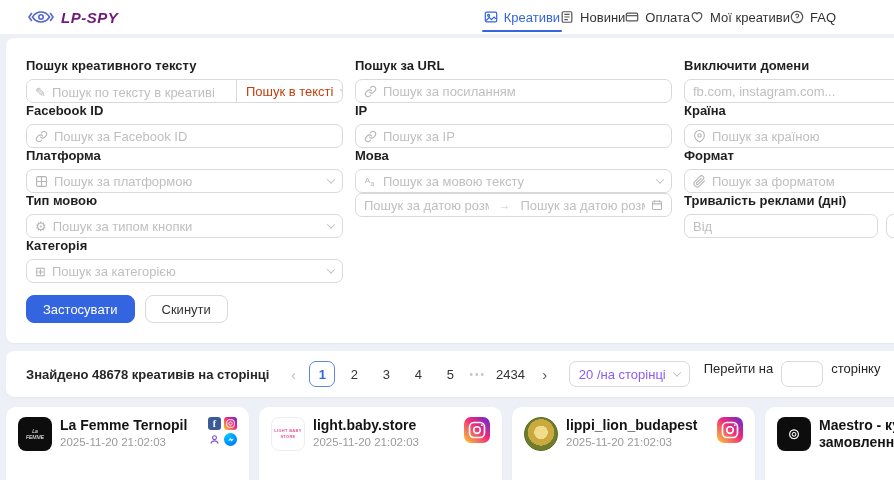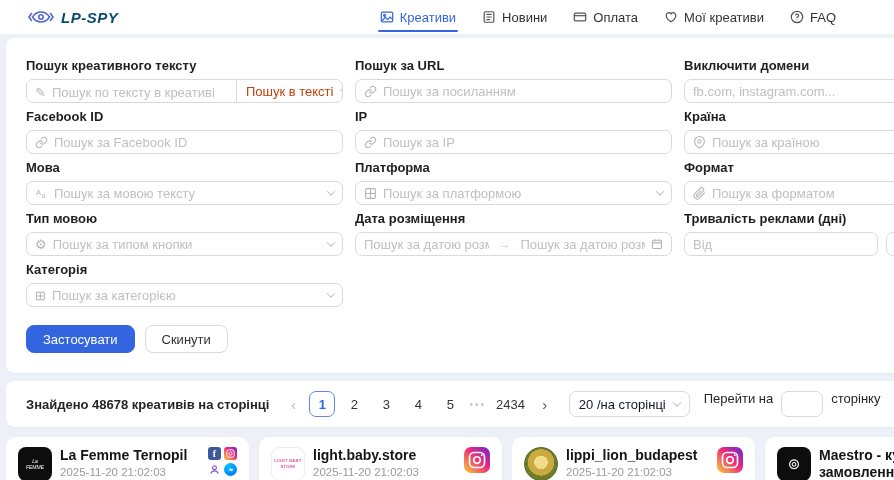--- a/index.html
+++ b/index.html
@@ -3,36 +3,36 @@
 <meta charset="utf-8">
 <style>
   * { margin:0; padding:0; box-sizing:border-box; }
   html,body { width:894px; height:480px; overflow:hidden; background:#edf1f7;
     font-family:"Liberation Sans", sans-serif; }
   .page { width:1021px; }
 
   
   .header { width:894px; height:34px; background:#fff; display:flex; align-items:center;
     justify-content:space-between; padding:0 58px 0 28px; }
-  .logo { display:flex; align-items:center; gap:7px; color:#0c4a6e; }
+  .logo { display:flex; align-items:center; gap:7px; color:#701a75; }
   .logo-text { font-size:15px; font-weight:800; font-style:italic; letter-spacing:.5px; }
-  .nav { display:flex; align-items:flex-end; gap:26px; }
+  .nav { display:flex; align-items:flex-end; }
   .nav-item { display:flex; align-items:center; gap:6px; font-size:13px; color:#333;
     position:relative; cursor:pointer; height:34px; }
   .nav-item svg { stroke:#555; }
   .nav-item.active { color:#3465e0; }
   .nav-item.active svg { stroke:#3465e0; }
   .nav-item.active::after { content:''; position:absolute; left:-2px; right:-2px; bottom:2px;
     height:2.5px; background:#3465e0; border-radius:2px; }
 
   
   .panel { width:1015px; margin:4px 0 0 6px; background:#fff; border-radius:8px;
     padding:20px 20px 20px; box-shadow:0 1px 2px rgba(0,0,0,.04); }
   .grid { display:grid; grid-template-columns:317px 317px 317px; column-gap:12px; }
-  .field { margin-bottom:6px; }
+  .field { }
   .field-label { font-size:13px; color:#1f1f1f; font-weight:600; line-height:15px; margin-bottom:6px; }
   .control { display:flex; align-items:center; height:24px; border:1px solid #d9d9d9;
     border-radius:7px; background:#fff; padding:0 8px; gap:6px; }
   .control input { border:none; outline:none; flex:1; min-width:0; font-size:13px; color:#333;
     font-family:"Liberation Sans",sans-serif; background:transparent; }
   .control input::placeholder { color:#bfbfbf; }
   .icon { display:flex; align-items:center; color:#b5b5b5; flex:0 0 auto; }
   .glyph { font-size:13px; color:#b5b5b5; line-height:1; }
   .chev { width:6px; height:6px; border-right:1.5px solid #bfbfbf; border-bottom:1.5px solid #bfbfbf;
     transform:rotate(45deg) translate(-1px,-1px); flex:0 0 auto; }
@@ -54,21 +54,21 @@
     display:flex; align-items:center; padding:0 20px; gap:14px; box-shadow:0 1px 2px rgba(0,0,0,.04); }
   .summary { font-size:13px; font-weight:600; color:#262626; white-space:nowrap; }
   .pager { display:flex; align-items:center; gap:6px; }
   .page-btn { min-width:26px; height:26px; display:flex; align-items:center; justify-content:center;
     font-size:13px; color:#333; border-radius:7px; cursor:pointer; padding:0 4px; }
   .page-btn.active { border:1.5px solid #5b86ea; color:#3465e0; font-weight:600; }
   .page-arrow { color:#bfbfbf; font-size:15px; width:20px; text-align:center; cursor:pointer; }
   .page-arrow.next { color:#555; }
   .page-dots { color:#c4c4c4; font-size:10px; letter-spacing:2px; }
   .size-select { display:flex; align-items:center; gap:8px; height:26px; border:1px solid #d9d9d9;
-    border-radius:7px; padding:0 9px; font-size:13px; color:#0f172a; white-space:nowrap; cursor:pointer; }
+    border-radius:7px; padding:0 9px; font-size:13px; color:#8b5cf6; white-space:nowrap; cursor:pointer; }
   .goto { display:flex; align-items:flex-start; gap:8px; font-size:13px; color:#262626; white-space:nowrap; }
   .goto input { width:42px; height:26px; border:1px solid #d9d9d9; border-radius:7px; outline:none;
     text-align:center; font-size:13px; }
 
   
   .cards { display:flex; gap:10px; margin:10px 0 0 6px; }
   .card { width:243px; flex:0 0 243px; background:#fff; border-radius:10px; padding:10px 12px;
     box-shadow:0 1px 2px rgba(0,0,0,.05); height:120px; }
   .card-head { display:flex; gap:8px; }
   .avatar { width:34px; height:34px; border-radius:8px; flex:0 0 auto; display:flex;
@@ -227,67 +227,66 @@
             <svg width="13" height="13" viewBox="0 0 24 24" fill="none" stroke="#b5b5b5" stroke-width="2">
                 <path d="M21 10c0 7-9 12-9 12s-9-5-9-12a9 9 0 0 1 18 0z"></path>
                 <circle cx="12" cy="10" r="3"></circle>
               </svg>
           </span>
           <input placeholder="Пошук за країною" style="">
         </div>
       </div>
 
       <div class="field">
+        <div class="field-label">Платформа</div>
+        <div class="control">
+          <span class="icon">
+            <svg width="13" height="13" viewBox="0 0 16 16" fill="none" stroke="#b5b5b5" stroke-width="1.4">
+                <rect x="2" y="2" width="12" height="12" rx="1.5"></rect>
+                <path d="M2 8h12M8 2v12"></path>
+              </svg>
+          </span>
+          <input placeholder="Пошук за платформою" style="">
+          <span class="chev"></span>
+        </div>
+      </div>
+      <div class="field">
         <div class="field-label">Мова</div>
         <div class="control">
           <span class="icon">
             <svg width="13" height="13" viewBox="0 0 16 16">
                 <text x="1" y="10" font-size="10" fill="#b5b5b5" font-family="Liberation Sans">A</text>
                 <text x="8" y="14" font-size="8" fill="#b5b5b5" font-family="Liberation Sans">a</text>
               </svg>
           </span>
           <input placeholder="Пошук за мовою тексту" style="">
           <span class="chev"></span>
         </div>
       </div>
       <div class="field">
-        <div class="field-label">Платформа</div>
-        <div class="control">
-          <span class="icon">
-            <svg width="13" height="13" viewBox="0 0 16 16" fill="none" stroke="#b5b5b5" stroke-width="1.4">
-                <rect x="2" y="2" width="12" height="12" rx="1.5"></rect>
-                <path d="M2 8h12M8 2v12"></path>
-              </svg>
-          </span>
-          <input placeholder="Пошук за платформою" style="">
-          <span class="chev"></span>
-        </div>
-      </div>
-      <div class="field">
         <div class="field-label">Формат</div>
         <div class="control">
           <span class="icon">
             <svg width="13" height="13" viewBox="0 0 24 24" fill="none" stroke="#b5b5b5" stroke-width="2" stroke-linecap="round">
                 <path d="M21.4 11l-9.2 9.2a6 6 0 0 1-8.5-8.5l9.2-9.2a4 4 0 0 1 5.7 5.7l-9.2 9.2a2 2 0 0 1-2.8-2.8l8.5-8.5"></path>
               </svg>
           </span>
           <input placeholder="Пошук за форматом" style="">
         </div>
       </div>
 
       <div class="field">
         <div class="field-label">Тип мовою</div>
         <div class="control">
           <span class="glyph">⚙</span>
           <input placeholder="Пошук за типом кнопки" style="">
           <span class="chev"></span>
         </div>
       </div>
       <div class="field">
-        <div class="field-label">Дата розміщення</div>
         <div class="control">
           <input placeholder="Пошук за датою розміщення" style="">
           <span class="range-sep">→</span>
           <input placeholder="Пошук за датою розміщення" style="">
           <span class="icon">
             <svg width="12" height="12" viewBox="0 0 16 16" fill="none" stroke="#b5b5b5" stroke-width="1.4">
                 <rect x="2" y="3" width="12" height="11" rx="1.5"></rect>
                 <path d="M2 6.5h12M5 1.5v3M11 1.5v3"></path>
               </svg>
           </span>

